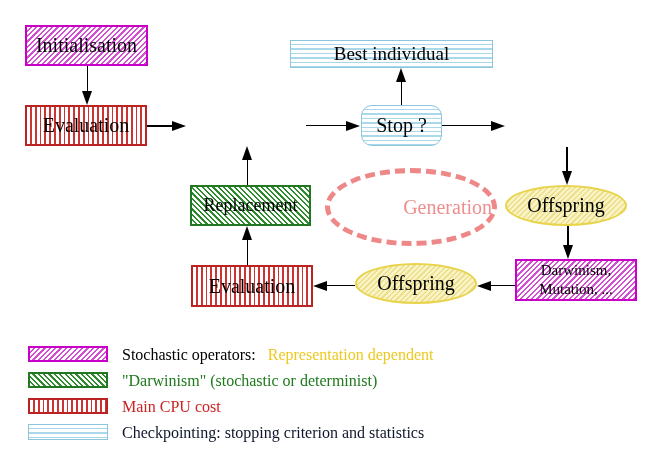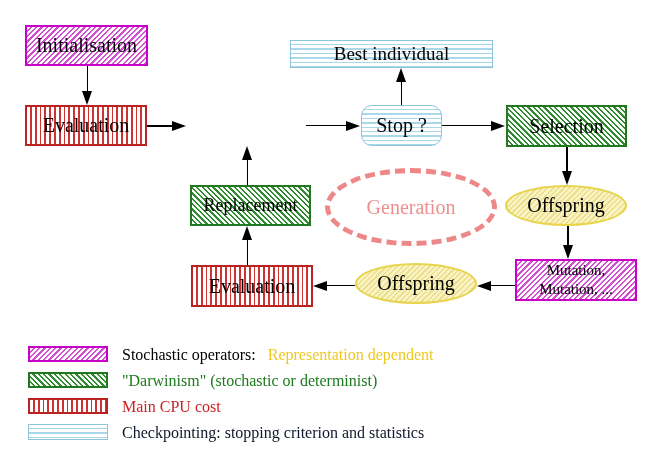--- a/index.html
+++ b/index.html
@@ -63,46 +63,43 @@
 
 
   <div class="node stripe-cyan" style="left:290px;top:40px;width:203px;height:28px;font-size:19px;">
       <span>Best individual</span>
     </div>
 
   <div class="node stripe-cyan" style="left:361px;top:105px;width:81px;height:41px;border-radius:11px;">
       <span>Stop ?</span>
     </div>
 
-  <div class="node hatch-green" style="left:506px;top:105px;width:121px;height:42px;">
-      <span>Selection</span>
-    </div>
 
   <div class="node hatch-green" style="left:190px;top:185px;width:121px;height:41px;font-size:18px;">
       <span>Replacement</span>
     </div>
 
-  <div class="node ellipse-generation" style="left:325px;top:168px;width:172px;height:78px;">
+  <div class="node ellipse-generation" style="left:325px;top:168px;width:172px;height:78px;justify-content:flex-end;">
       <span>Generation</span>
     </div>
 
   <div class="node ellipse-yellow" style="left:505px;top:185px;width:122px;height:41px;">
       <span>Offspring</span>
     </div>
 
   <div class="node stripe-red" style="left:191px;top:265px;width:122px;height:42px;">
       <span>Evaluation</span>
     </div>
 
   <div class="node ellipse-yellow" style="left:355px;top:263px;width:122px;height:41px;">
       <span>Offspring</span>
     </div>
 
   <div class="node hatch-magenta two-line" style="left:515px;top:259px;width:122px;height:42px;">
-    <span>Mutation,</span>
+    <span>Darwinism,</span>
     <span>Mutation, ...</span>
   </div>
 
   <div>
     <div class="aline" style="left:86.5px;top:66px;width:1.5px;height:25px;"></div>
     <div class="ah ah-down" style="left:82px;top:91px;"></div>
   </div>
   <div>
     <div class="aline" style="left:147px;top:125px;width:26px;height:1.5px;"></div>
     <div class="ah ah-right" style="left:172px;top:121px;"></div>

